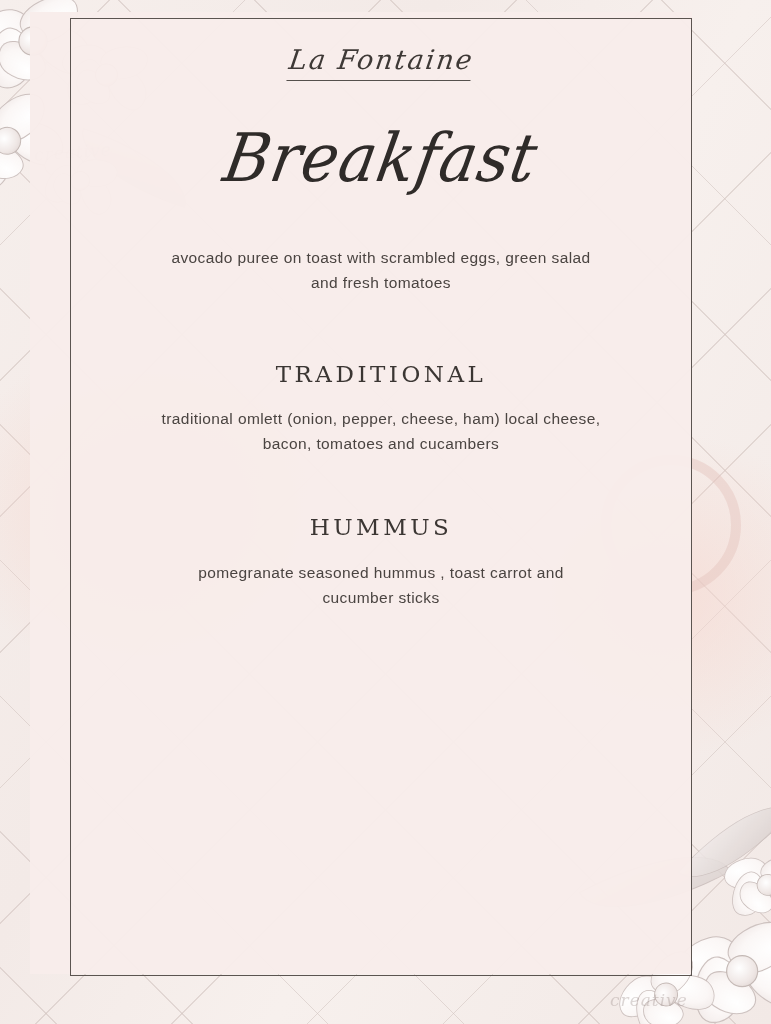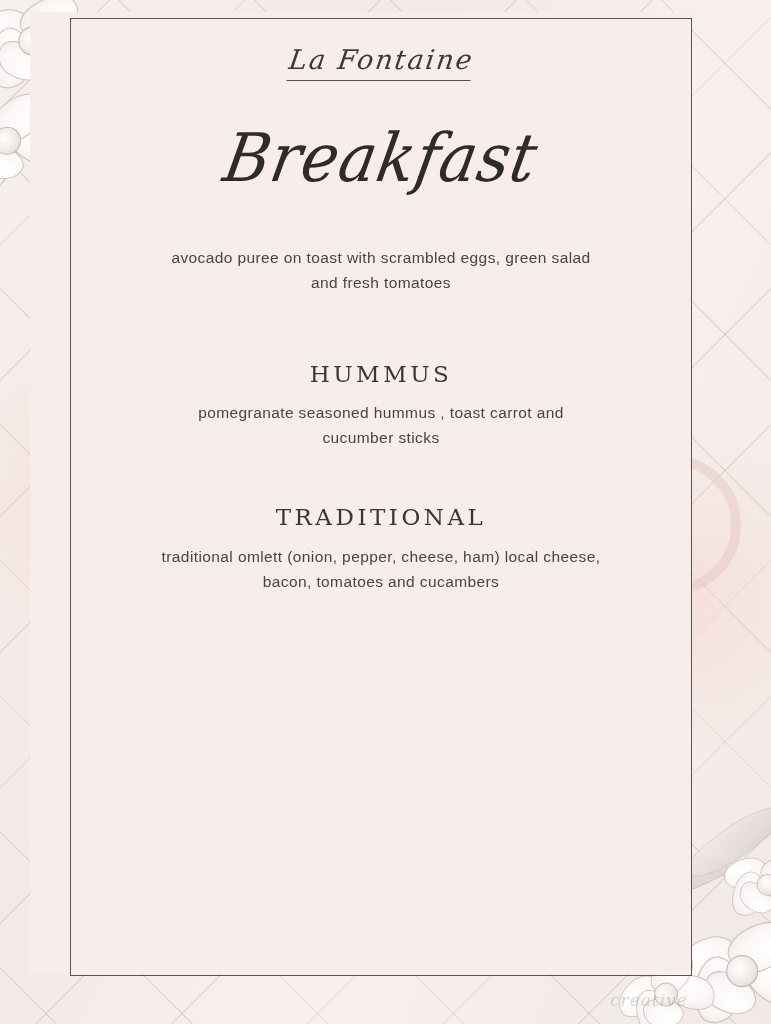--- a/index.html
+++ b/index.html
@@ -176,21 +176,21 @@
     line-height: 1.35;
     margin-bottom: 4px;
   }
   .item-desc {
     font-family: "Liberation Sans", sans-serif;
     font-size: 15.5px;
     letter-spacing: .4px;
     line-height: 1.62;
     color: #4a4441;
     max-width: 440px;
-    margin: 10px auto;
+    margin: 16px auto;
   }
 
   
   .item-1 { margin-bottom: 64px; }
   .item-2 { margin-bottom: 72px; }
   .item-3 { margin-bottom: 56px; }
 </style>
 </head>
 <body>
 
@@ -279,24 +279,24 @@
 
   <div class="headline">Breakfast</div>
 
   <div class="items">
 
     <div class="item item-1">
       <div class="item-desc">avocado puree on toast with scrambled eggs, green salad and fresh tomatoes</div>
     </div>
 
 
+    <div class="item item-3">
+      <div class="item-name">TRADITIONAL</div>
+      <div class="item-desc">traditional omlett (onion, pepper, cheese, ham) local cheese, bacon, tomatoes and cucambers</div>
+    </div>
+
     <div class="item">
       <div class="item-name">HUMMUS</div>
       <div class="item-desc">pomegranate  seasoned hummus , toast carrot and cucumber sticks</div>
     </div>
 
-    <div class="item item-3">
-      <div class="item-name">TRADITIONAL</div>
-      <div class="item-desc">traditional omlett (onion, pepper, cheese, ham) local cheese, bacon, tomatoes and cucambers</div>
-    </div>
-
   </div>
 </div>
 
 </body></html>

